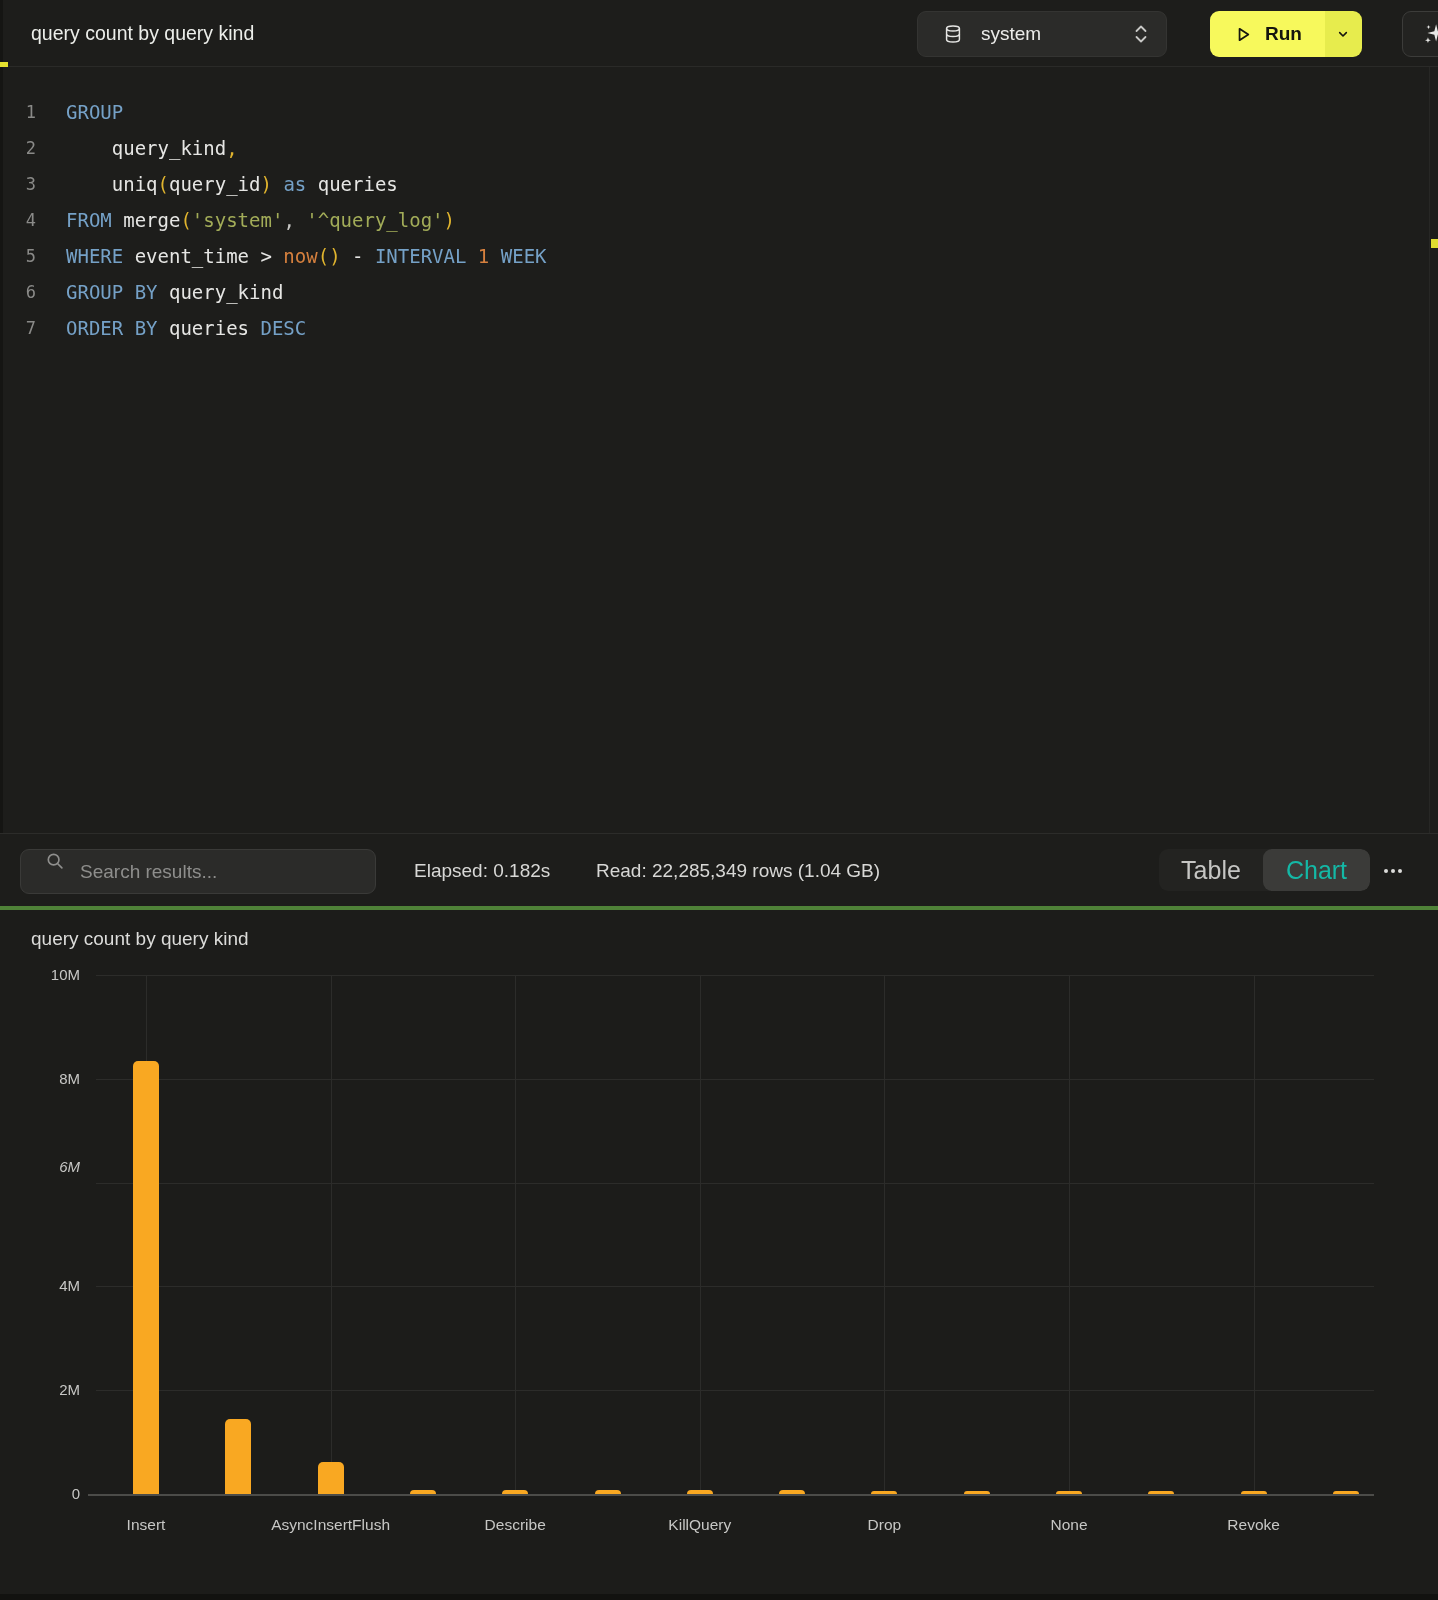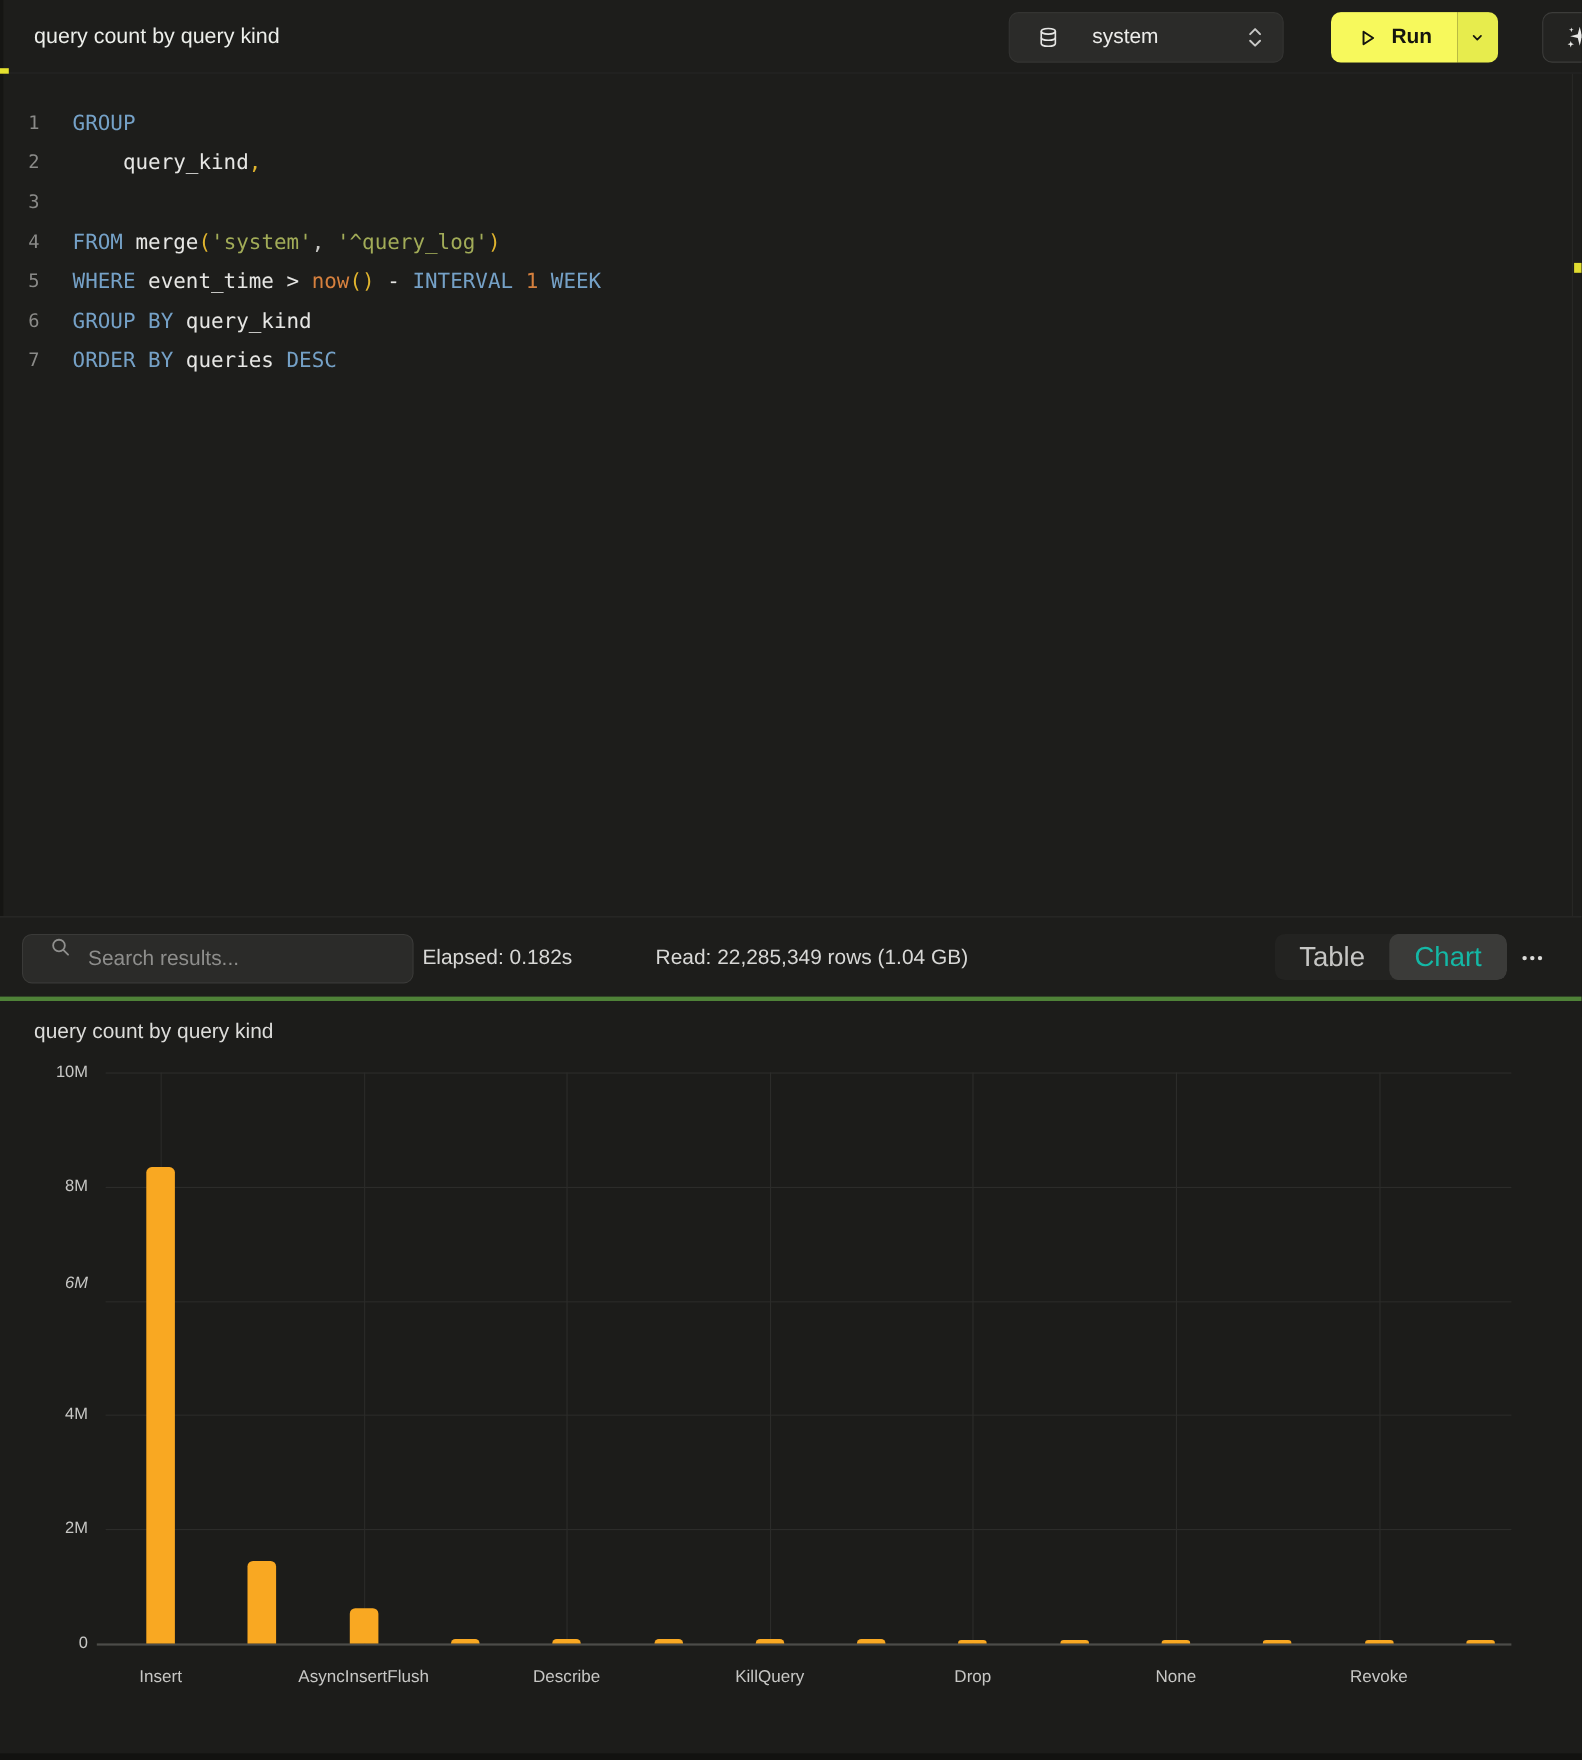--- a/index.html
+++ b/index.html
@@ -6,21 +6,21 @@
   #app{
     position:relative;width:1438px;height:1600px;overflow:hidden;
     background:#1d1d1b;
     font-family:"Liberation Sans","DejaVu Sans",sans-serif;
     -webkit-font-smoothing:antialiased;
   }
   
   .header{position:absolute;left:0;top:0;width:1438px;height:66px;background:#1d1d1b;border-bottom:1px solid #2a2a28;}
   .hdr-title{position:absolute;left:31px;top:0;height:66px;line-height:66px;font-size:19.5px;color:#eceeea;}
   .db-selector{position:absolute;left:917px;top:11px;width:250px;height:46px;border-radius:9px;
-    background:#2b2b29;border:1px solid #343432;box-sizing:border-box;display:flex;align-items:center;cursor:pointer;gap:12px;}
+    background:#2b2b29;border:1px solid #343432;box-sizing:border-box;display:flex;align-items:center;cursor:pointer;}
   .db-selector .db-ic{margin-left:24px;display:flex;}
   .db-selector .db-label{margin-left:17px;font-size:19px;color:#ececea;flex:1;}
   .db-selector .ud-ic{margin-right:16px;display:flex;}
   .run-split{position:absolute;left:1210px;top:11px;width:152px;height:46px;border-radius:9px;overflow:hidden;display:flex;}
   .run-main{width:131px;height:46px;background:#f7f95c;border:none;display:flex;align-items:center;justify-content:center;gap:11px;
     font-size:19px;font-weight:600;color:#15150f;cursor:pointer;font-family:inherit;}
   .run-caret{width:41px;height:46px;background:#e7ec4d;border:none;display:flex;align-items:center;justify-content:center;cursor:pointer;}
   .sparkle-btn{position:absolute;left:1402px;top:11px;width:66px;height:46px;border-radius:9px;background:#232321;
     border:1px solid #3c3c3a;box-sizing:border-box;display:flex;align-items:center;justify-content:center;cursor:pointer;}
   
@@ -45,21 +45,21 @@
   .ov-marker{position:absolute;right:0;top:172px;width:7px;height:9px;background:#e0dc30;}
   
   .results-bar{position:absolute;left:0;top:833px;width:1438px;height:73px;background:#1d1d1b;border-top:1px solid #2c2c2a;}
   .search-box{position:absolute;left:20px;top:15px;width:356px;height:45px;border-radius:9px;background:#2b2b29;
     border:1px solid #3a3a38;box-sizing:border-box;display:flex;}
   .search-box svg{margin-left:23px;flex:none;}
   .search-input{flex:1;margin-left:12px;margin-right:10px;background:transparent;border:none;outline:none;
     font-size:19px;color:#d8d8d6;font-family:inherit;}
   .search-input::placeholder{color:#8e8e8c;}
   .stat{position:absolute;top:0;height:73px;line-height:73px;font-size:19px;color:#d8d8d6;}
-  .stat.elapsed{left:384px;}
+  .stat.elapsed{left:414px;}
   .stat.read{left:596px;}
   .view-toggle{position:absolute;left:1159px;top:15px;width:211px;height:42px;border-radius:9px;background:#232321;display:flex;overflow:hidden;}
   .seg{height:42px;border:none;background:transparent;font-size:25px;color:#c6c6c4;cursor:pointer;font-family:inherit;}
   .seg.table{width:104px;}
   .seg.chart{width:107px;background:#3b3b39;color:#14b8a6;border-radius:9px;}
   .more-btn{position:absolute;left:1378px;top:26px;width:30px;height:22px;background:transparent;border:none;cursor:pointer;
     display:flex;align-items:center;justify-content:center;gap:3px;}
   .more-btn i{width:4px;height:4px;border-radius:50%;background:#dcdcda;display:block;}
   
   .green-divider{position:absolute;left:0;top:906px;width:1438px;height:4px;background:#4f8238;}
@@ -133,20 +133,21 @@
         <div class="code-line">
           <span class="line-num">1</span>
           <span class="line-code"><span class="tok-kw">GROUP</span></span>
         </div>
         <div class="code-line">
           <span class="line-num">2</span>
           <span class="line-code"><span class="tok-id">    query_kind</span><span class="tok-par">,</span></span>
         </div>
         <div class="code-line">
           <span class="line-num">3</span>
+          <span class="line-code"><span class="tok-id">    uniq</span><span class="tok-par">(</span><span class="tok-id">query_id</span><span class="tok-par">)</span><span class="tok-id"> </span><span class="tok-kw">as</span><span class="tok-id"> queries</span></span>
         </div>
         <div class="code-line">
           <span class="line-num">4</span>
           <span class="line-code"><span class="tok-kw">FROM</span><span class="tok-id"> merge</span><span class="tok-par">(</span><span class="tok-str">'system'</span><span class="tok-gr">, </span><span class="tok-str">'^query_log'</span><span class="tok-par">)</span></span>
         </div>
         <div class="code-line">
           <span class="line-num">5</span>
           <span class="line-code"><span class="tok-kw">WHERE</span><span class="tok-id"> event_time &gt; </span><span class="tok-num">now</span><span class="tok-par">()</span><span class="tok-id"> - </span><span class="tok-kw">INTERVAL</span><span class="tok-num"> 1</span><span class="tok-kw"> WEEK</span></span>
         </div>
         <div class="code-line">

